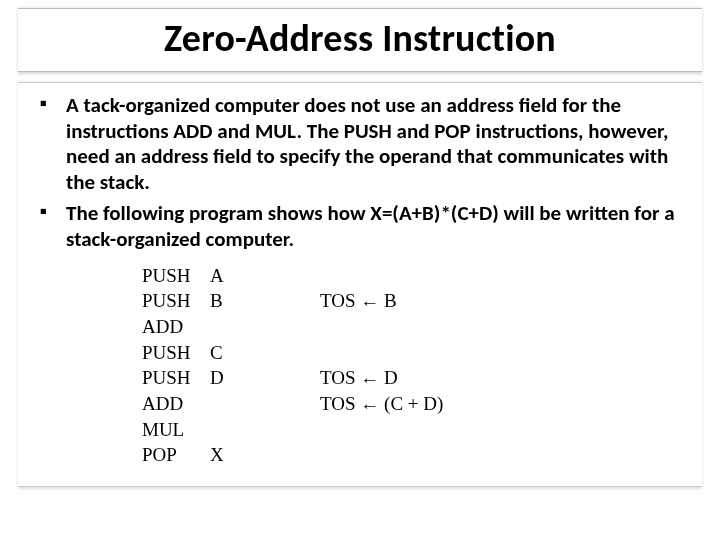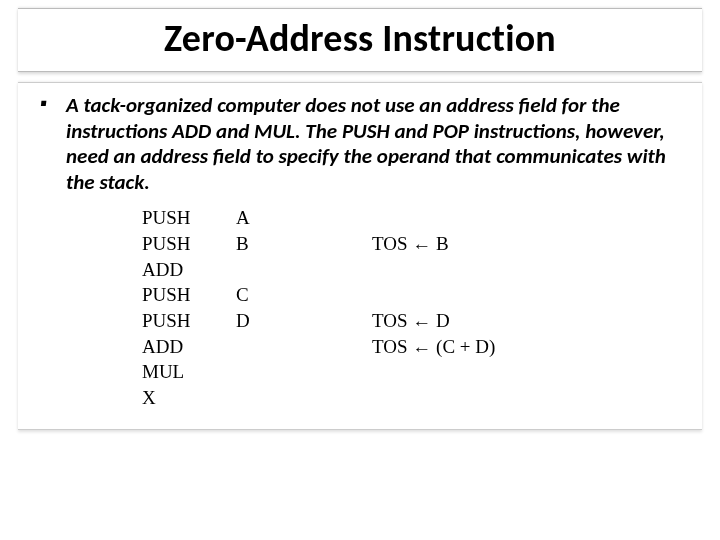--- a/index.html
+++ b/index.html
@@ -36,21 +36,20 @@
     border-top: 1px solid #ccc;
     border-bottom: 1px solid #ccc;
     box-shadow: 0 2px 3px rgba(0,0,0,0.12), 0 -1px 2px rgba(0,0,0,0.06);
     margin: 0 6px;
     padding: 10px 14px 18px 14px;
   }
   ul.bullets {
     margin: 0 0 10px 0;
     padding: 0 0 0 30px;
     list-style: none;
-    font-style: italic;
   }
   ul.bullets li {
     position: relative;
     font-size: 21px;
     font-weight: 700;
     line-height: 1.22;
     margin-bottom: 6px;
     padding-left: 4px;
   }
   ul.bullets li::before {
@@ -62,21 +61,20 @@
   }
   .program {
     margin: 6px 0 0 110px;
     font-family: "Times New Roman", Times, serif;
     font-size: 19px;
     font-weight: 400;
   }
   .program-row {
     display: flex;
     line-height: 1.35;
-    gap: 26px;
   }
   .col-instr {
     width: 68px;
   }
   .col-arg {
     width: 110px;
   }
   .col-eff {
     flex: 1;
   }
@@ -86,20 +84,21 @@
 
 <div class="slide">
 
   <div class="title-box">
     <h1>Zero-Address Instruction</h1>
   </div>
 
   <div class="body-box">
     <ul class="bullets">
       <li>A tack-organized computer does not use an address field for the instructions ADD and MUL. The PUSH and POP instructions, however, need an address field to specify the operand that communicates with the stack.</li>
+      <li>The following program shows how  X=(A+B)*(C+D) will be written for a stack-organized computer.</li>
     </ul>
 
     <div class="program">
       <div class="program-row">
         <span class="col-instr">PUSH</span>
         <span class="col-arg">A</span>
       </div>
       <div class="program-row">
         <span class="col-instr">PUSH</span>
         <span class="col-arg">B</span>
@@ -121,18 +120,19 @@
       <div class="program-row">
         <span class="col-instr">ADD</span>
         <span class="col-arg"></span>
         <span class="col-eff">TOS ← (C + D)</span>
       </div>
       <div class="program-row">
         <span class="col-instr">MUL</span>
         <span class="col-arg"></span>
       </div>
       <div class="program-row">
+        <span class="col-instr">POP</span>
         <span class="col-arg">X</span>
       </div>
     </div>
   </div>
 
 </div>
 
 </body></html>

